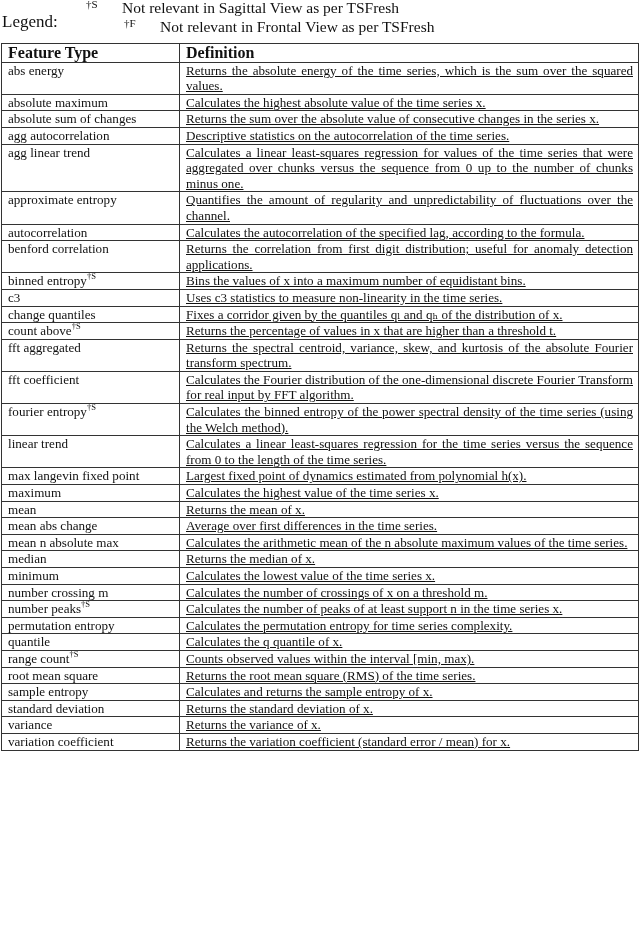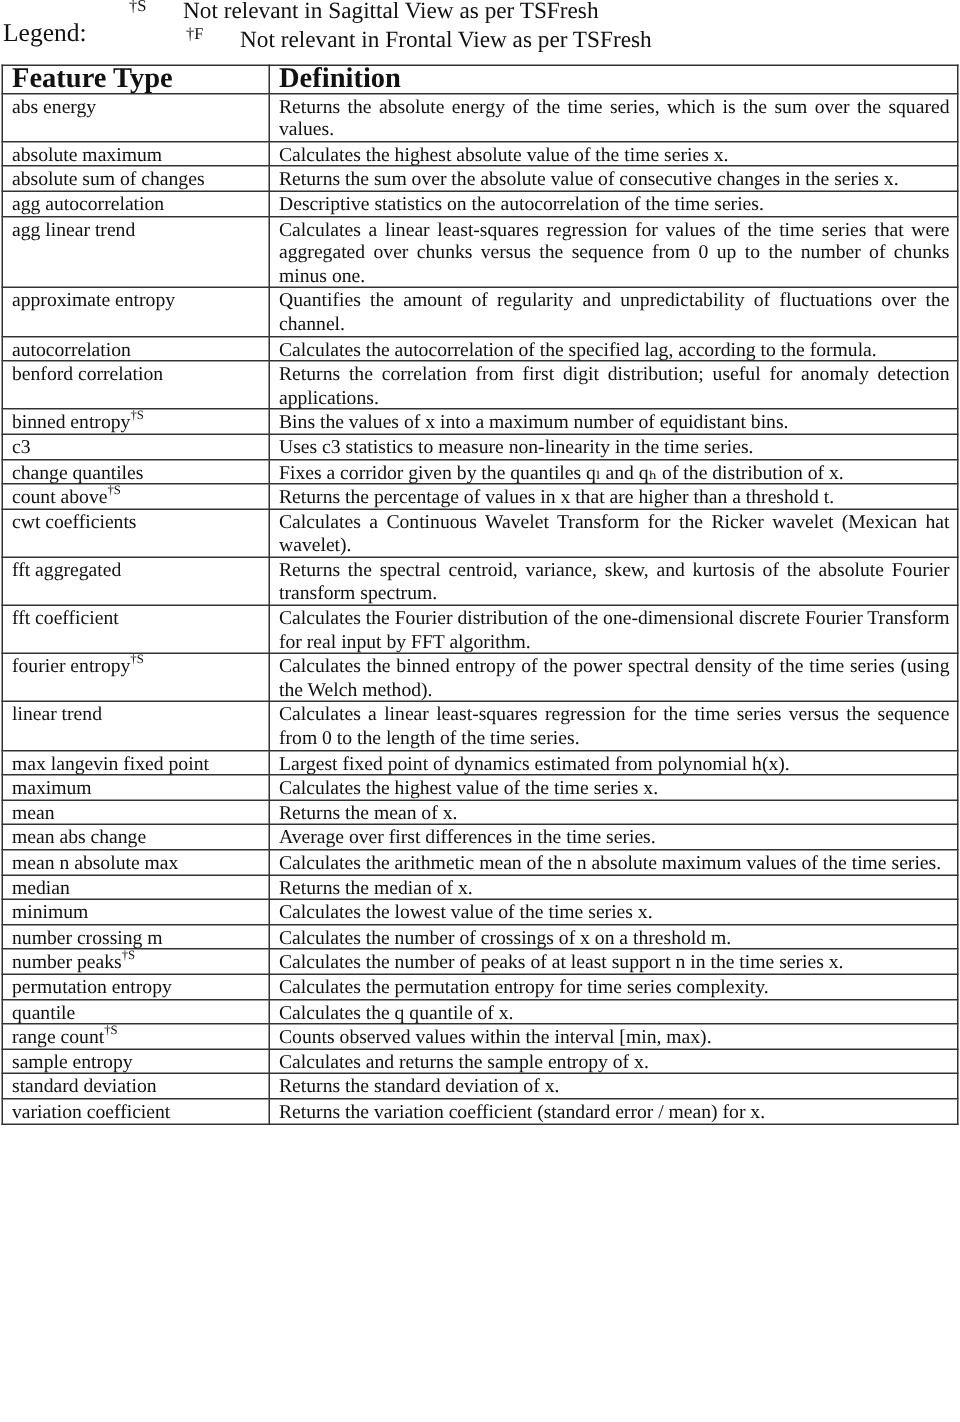--- a/index.html
+++ b/index.html
@@ -54,28 +54,29 @@
       table-layout: fixed;
     }
     table.features td, table.features th {
       border: 1px solid #333;
       padding: 0 0 0 6px;
       vertical-align: top;
       text-align: left;
     }
     table.features th {
       font-weight: bold;
-      font-size: 19px;
+      font-size: 16px;
       padding-top: 1px;
       padding-bottom: 1px;
       margin-left: 38px;
     }
     table.features td.def {
       text-align: justify;
       padding-right: 5px;
+      text-decoration: underline;
     }
     col.c-feat { width: 178px; }
     col.c-def { width: 459px; }
     sup.mark {
       font-size: 8.5px;
       vertical-align: 6px;
       line-height: 0;
     }
     .table-outer {
       border: 1.5px solid #222;
@@ -148,24 +149,20 @@
       </tr>
       <tr>
         <td><span>change quantiles</span></td>
         <td class="def">Fixes a corridor given by the quantiles qₗ and qₕ of the distribution of x.</td>
       </tr>
       <tr>
         <td><span>count above</span><sup class="mark">†S</sup></td>
         <td class="def">Returns the percentage of values in x that are higher than a threshold t.</td>
       </tr>
       <tr>
-        <td><span>cwt coefficients</span></td>
-        <td class="def">Calculates a Continuous Wavelet Transform for the Ricker wavelet (Mexican hat wavelet).</td>
-      </tr>
-      <tr>
         <td><span>fft aggregated</span></td>
         <td class="def">Returns the spectral centroid, variance, skew, and kurtosis of the absolute Fourier transform spectrum.</td>
       </tr>
       <tr>
         <td><span>fft coefficient</span></td>
         <td class="def">Calculates the Fourier distribution of the one-dimensional discrete Fourier Transform for real input by FFT algorithm.</td>
       </tr>
       <tr>
         <td><span>fourier entropy</span><sup class="mark">†S</sup></td>
         <td class="def">Calculates the binned entropy of the power spectral density of the time series (using the Welch method).</td>
@@ -216,25 +213,33 @@
       </tr>
       <tr>
         <td><span>quantile</span></td>
         <td class="def">Calculates the q quantile of x.</td>
       </tr>
       <tr>
         <td><span>range count</span><sup class="mark">†S</sup></td>
         <td class="def">Counts observed values within the interval [min, max).</td>
       </tr>
       <tr>
+        <td><span>root mean square</span></td>
+        <td class="def">Returns the root mean square (RMS) of the time series.</td>
+      </tr>
+      <tr>
         <td><span>sample entropy</span></td>
         <td class="def">Calculates and returns the sample entropy of x.</td>
       </tr>
       <tr>
         <td><span>standard deviation</span></td>
         <td class="def">Returns the standard deviation of x.</td>
+      </tr>
+      <tr>
+        <td><span>variance</span></td>
+        <td class="def">Returns the variance of x.</td>
       </tr>
       <tr>
         <td><span>variation coefficient</span></td>
         <td class="def">Returns the variation coefficient (standard error / mean) for x.</td>
       </tr>
     </tbody>
 </table>
 
 </body></html>

